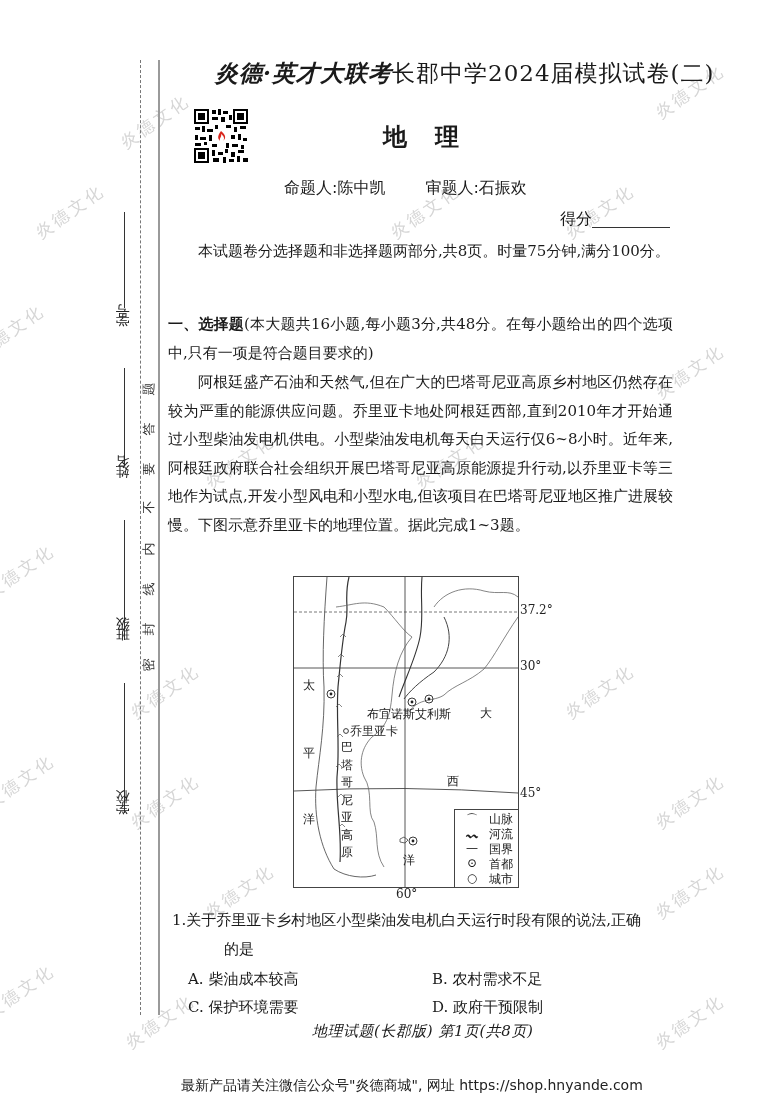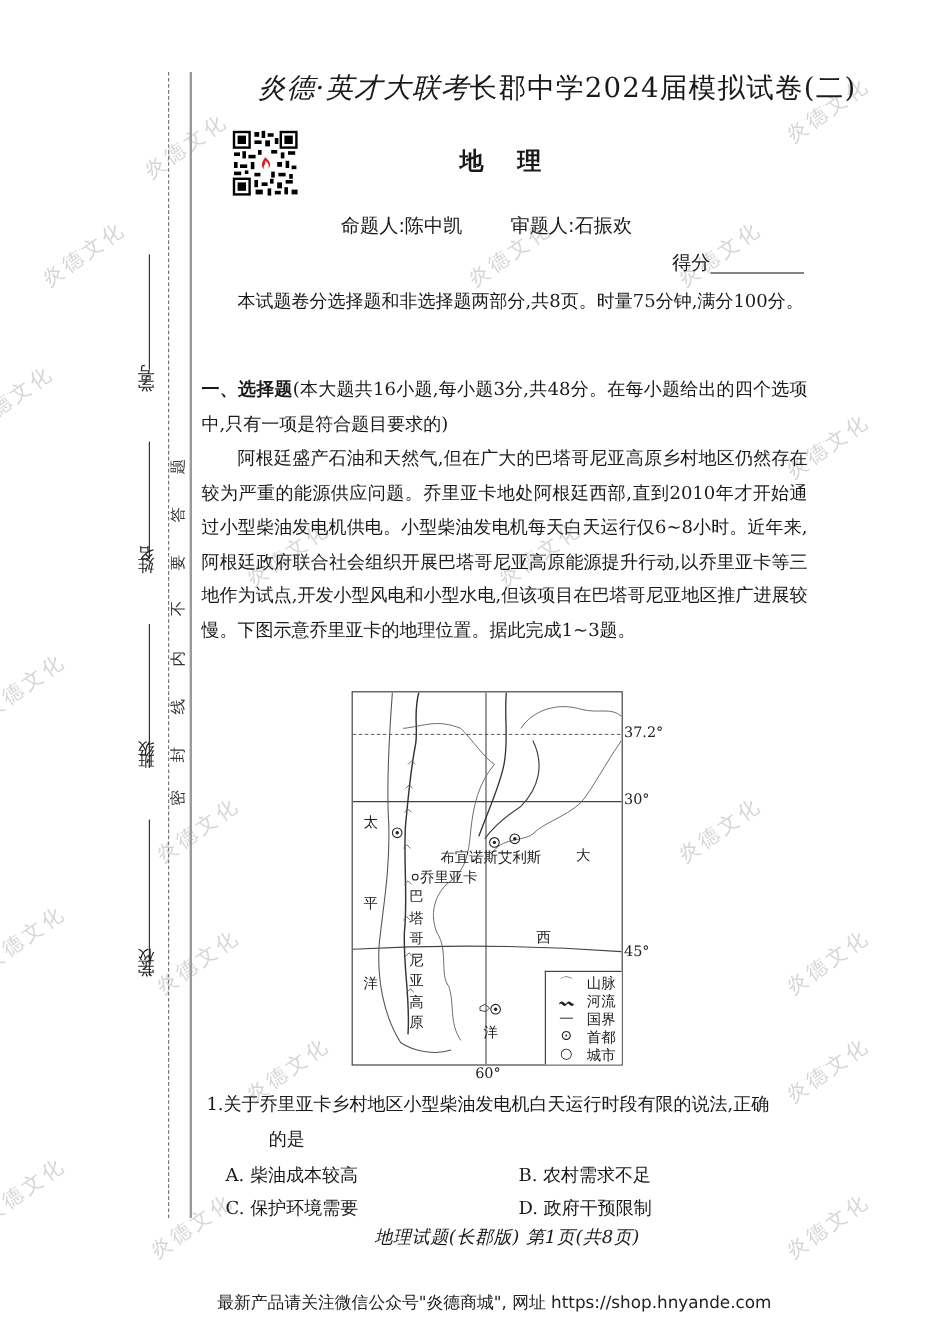--- a/index.html
+++ b/index.html
@@ -22,22 +22,22 @@
   .vlabel {
     position:absolute; font-size:14px; color:#222; writing-mode: vertical-rl;
     transform: rotate(180deg); letter-spacing: 10px;
     font-family: "DejaVu Serif", serif;
   }
   .vline { position:absolute; left:124px; border-left:1px solid #333; }
   .seal-char { position:absolute; left:142px; font-size:13px; color:#333; transform: rotate(-90deg); font-family:"DejaVu Serif", serif; }
 
   
   .title-line { position:absolute; left:215px; top:58px; width:420px; font-size:23px; letter-spacing:1px; white-space:nowrap; }
-  .title-line .bold { font-weight: normal; font-style: italic; margin-top: 24px; }
-  .subject { position:absolute; left:383px; top:121px; font-size:20px; font-weight:bold; letter-spacing:28px; font-family:"DejaVu Sans", sans-serif; }
+  .title-line .bold { font-weight: bold; font-style: italic; margin-top: 24px; }
+  .subject { position:absolute; left:383px; top:121px; font-size:24px; font-weight:bold; letter-spacing:28px; font-family:"DejaVu Sans", sans-serif; }
   .qr { position:absolute; left:193px; top:108px; width:56px; height:56px; }
   .authors { position:absolute; left:284px; top:178px; font-size:16px; font-weight:normal; font-family:"DejaVu Sans", sans-serif; white-space:nowrap; }
   .authors span + span { margin-left: 40px; }
   .score { position:absolute; left:560px; top:209px; font-size:16px; font-weight:normal; font-family:"DejaVu Sans", sans-serif; }
   .score-line { position:absolute; left:592px; top:227px; width:78px; border-top:1px solid #333; }
 
   .para { position:absolute; font-size:15px; line-height:28.5px; text-align: justify; }
   .intro { left:168px; top:237px; width:505px; text-indent: 2em; }
   .sec { left:168px; top:310px; width:505px; }
   .sec .sec-title { font-weight: bold; font-family:"DejaVu Sans", sans-serif; }

